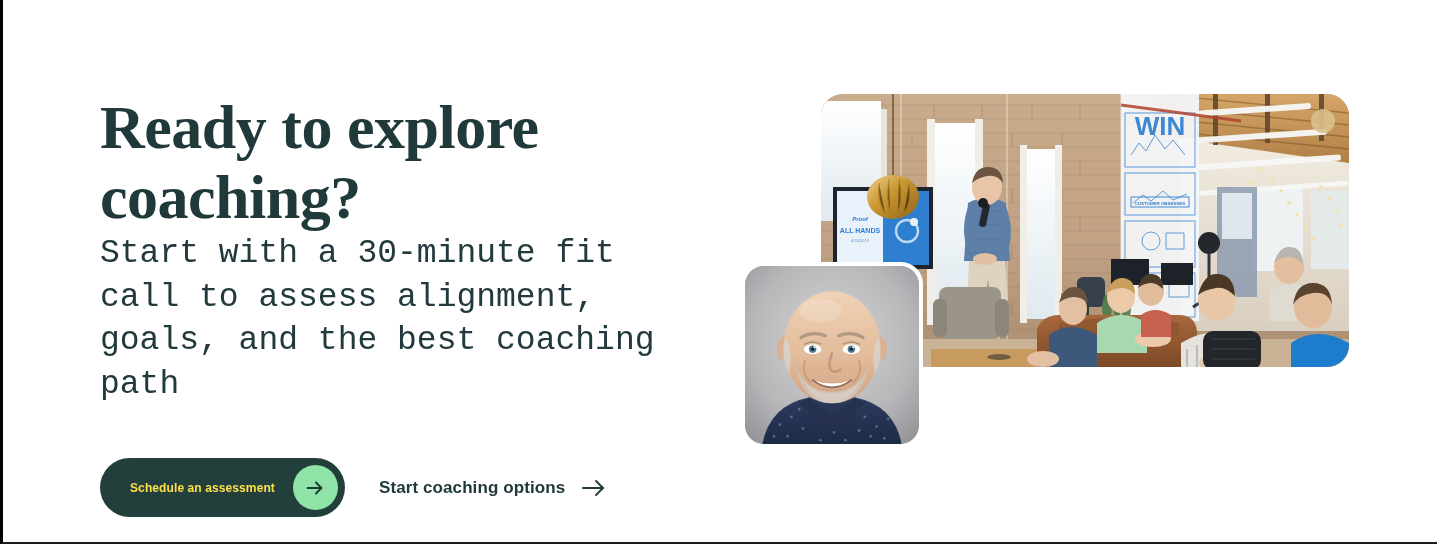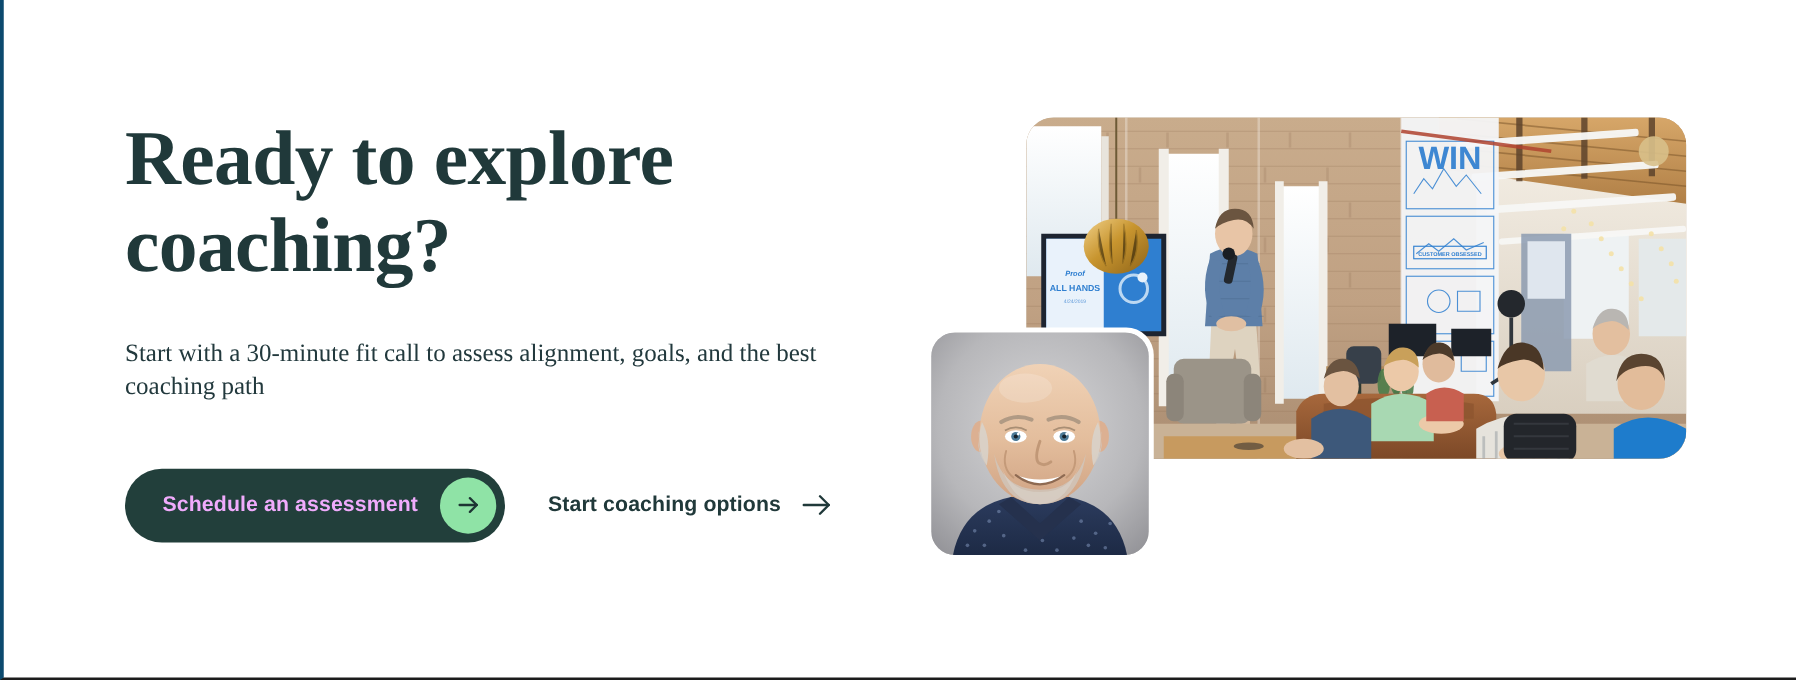--- a/index.html
+++ b/index.html
@@ -11,21 +11,21 @@
     overflow: hidden;
     background: #ffffff;
     font-family: "Liberation Sans", sans-serif;
   }
 
   .page {
     position: relative;
     width: 1437px;
     height: 544px;
     background: #ffffff;
-    border-left: 3px solid #0c4a6e;
+    border-left: 3px solid #000000;
     border-bottom: 2px solid #1c1c1c;
   }
 
   
   .left-col {
     position: absolute;
     left: 97px;
     top: 92px;
     width: 620px;
   }
@@ -34,23 +34,22 @@
     font-family: "Liberation Serif", "DejaVu Serif", serif;
     font-size: 62px;
     line-height: 1.13;
     font-weight: 700;
     letter-spacing: -0.5px;
     color: #20393a;
     max-width: 470px;
   }
 
   .subhead {
-    margin-top: 38px;
-    font-family: Liberation Serif, serif;
-    font-size: 20px;
+    font-family: Liberation Mono, monospace;
+    font-size: 33px;
     line-height: 1.32;
     font-weight: 400;
     color: #22393d;
     max-width: 560px;
   }
 
   .cta-row {
     margin-top: 52px;
     display: flex;
     align-items: center;
@@ -65,23 +64,23 @@
     background: #223f3b;
     border: none;
     border-radius: 999px;
     height: 59px;
     padding: 0 7px 0 30px;
     cursor: pointer;
     text-decoration: none;
   }
 
   .btn-primary-label {
-    font-size: 17px;
+    font-size: 12px;
     font-weight: 700;
-    color: #f0abfc;
+    color: #fde047;
     letter-spacing: 0.1px;
     white-space: nowrap;
   }
 
   .btn-arrow-circle {
     width: 45px;
     height: 45px;
     border-radius: 50%;
     background: #8fe3a6;
     display: flex;

